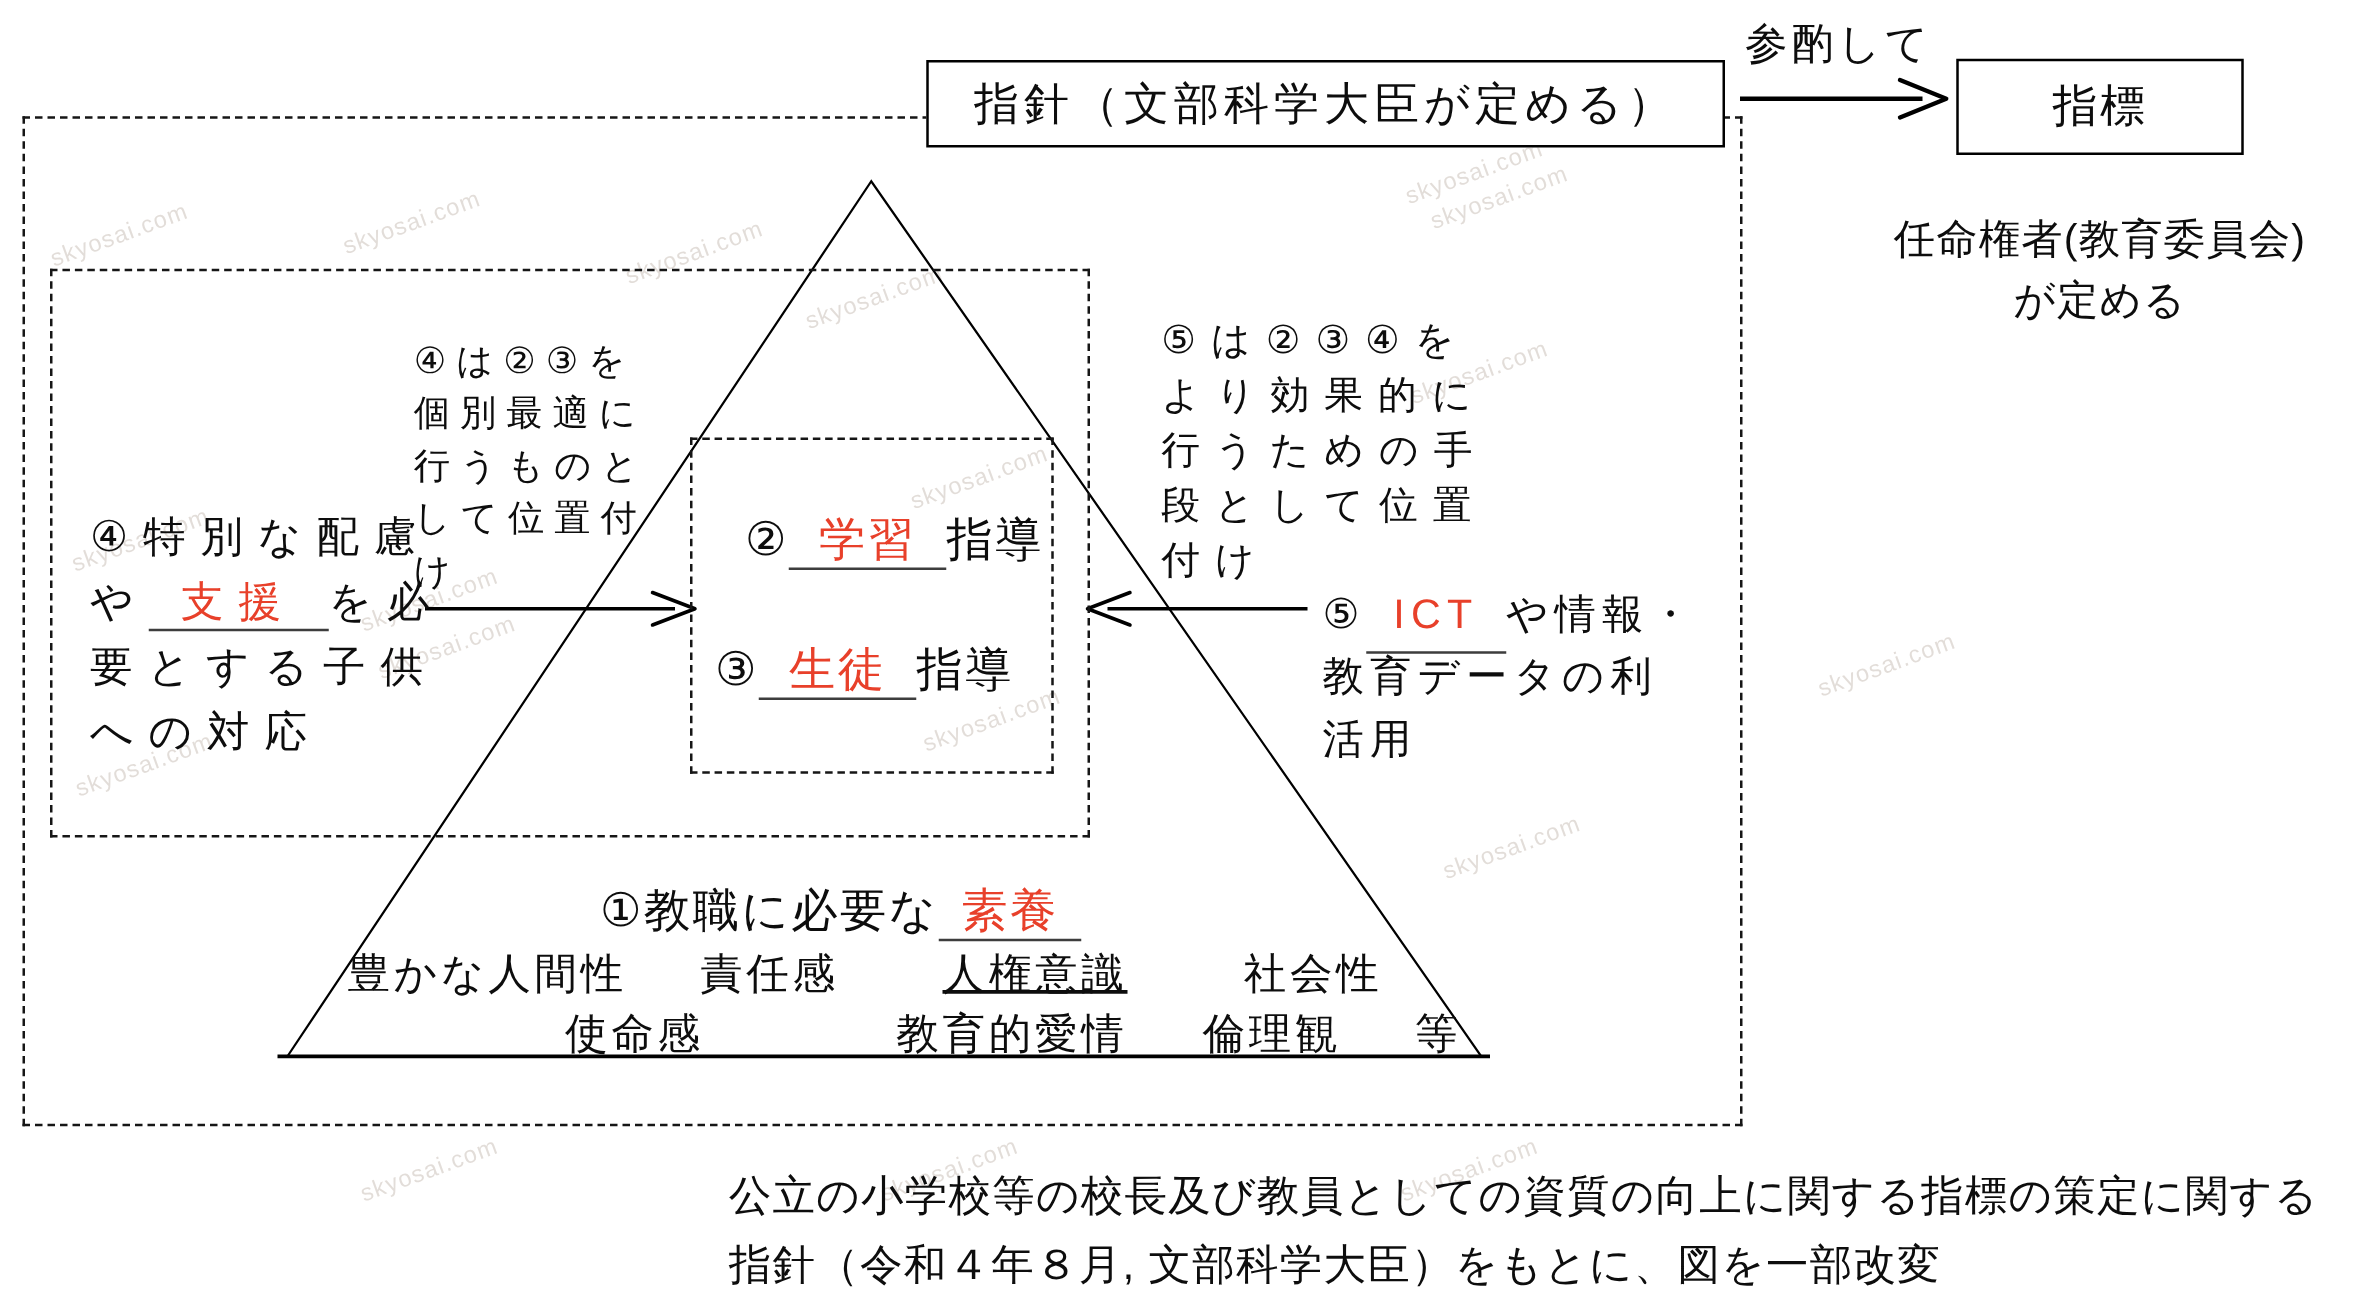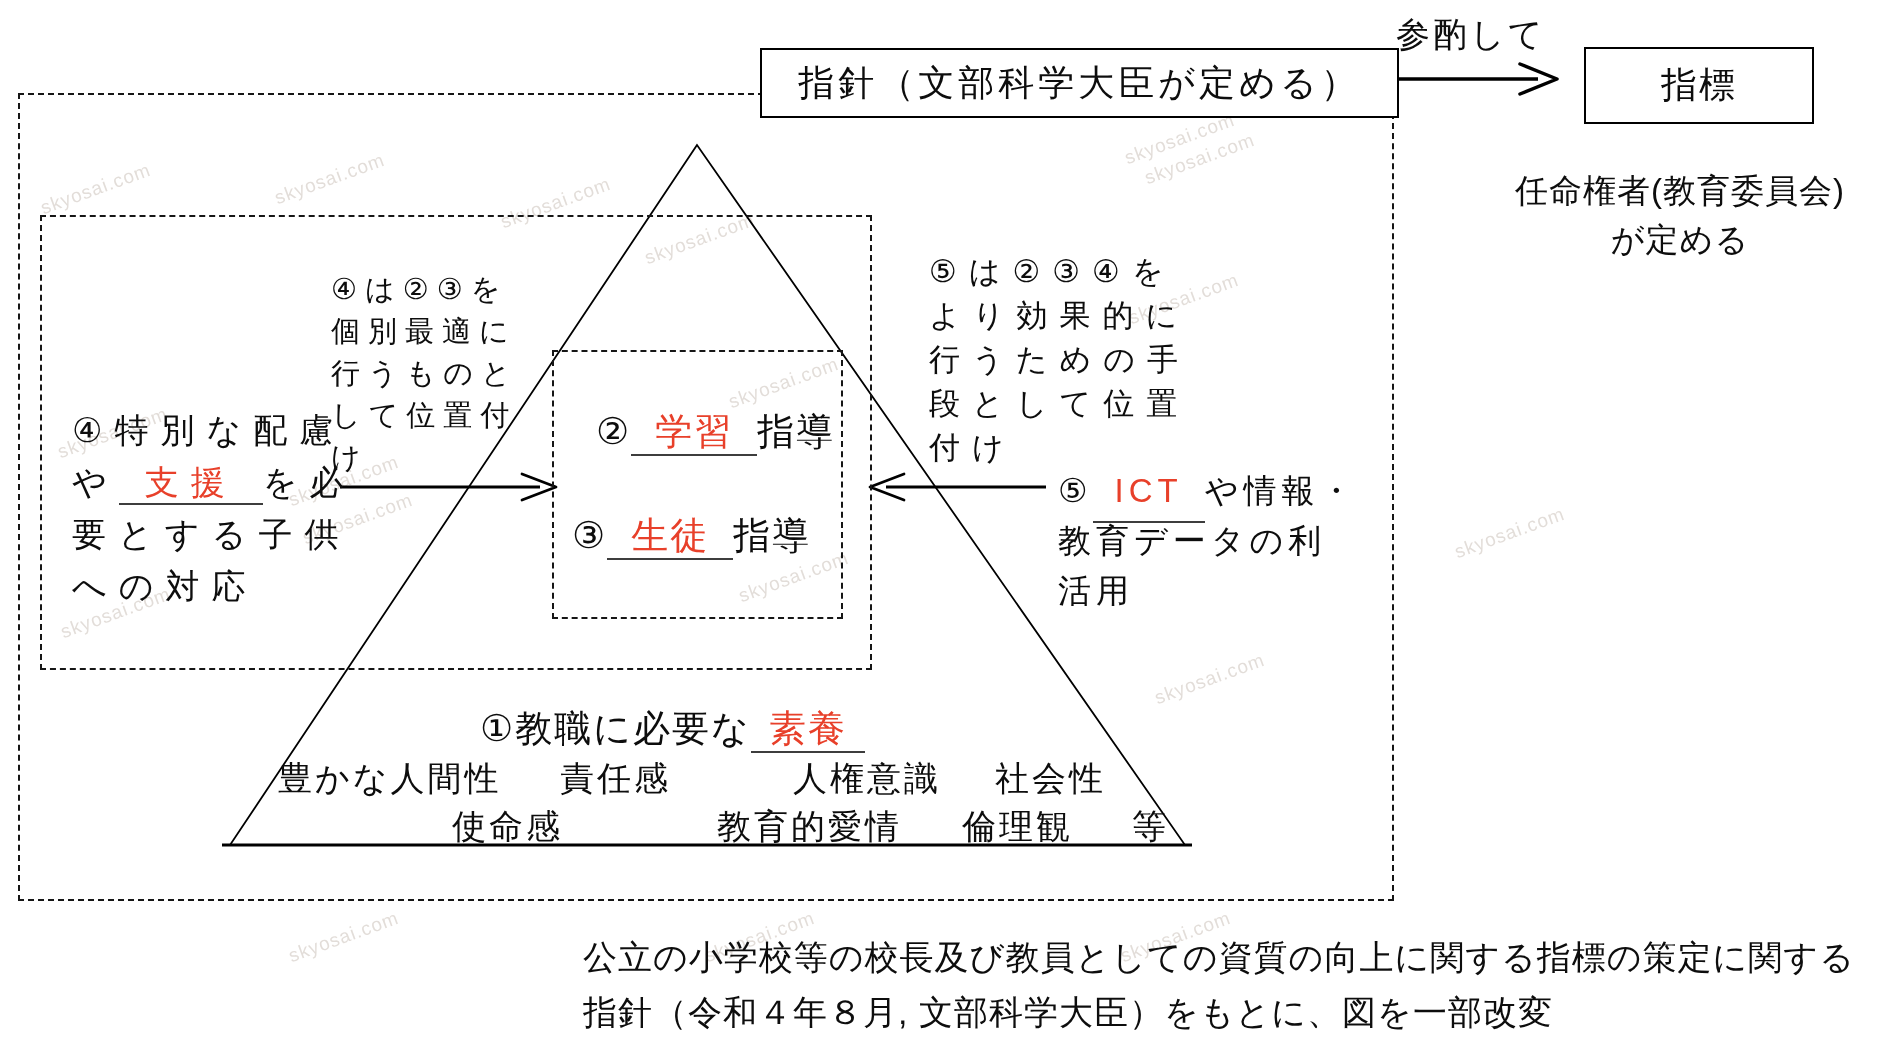--- a/index.html
+++ b/index.html
@@ -3,21 +3,21 @@
 <meta charset="utf-8">
 <style>
   html,body{margin:0;padding:0;background:#ffffff;}
   .stage{
     position:relative;width:1900px;height:1047px;background:#ffffff;overflow:hidden;
     font-family:"Liberation Sans","DejaVu Sans",sans-serif;color:#0d0d0d;
   }
   
   .solidbox{
     position:absolute;background:#ffffff;border:2.5px solid #000;
-    display:flex;align-items:center;justify-content:center;z-index:3;margin-left:19px;
+    display:flex;align-items:center;justify-content:center;z-index:3;
   }
   .guideline-box{left:741px;top:48px;width:635px;height:66px;font-size:36px;letter-spacing:4px;}
   .indicator-box{left:1565px;top:47px;width:226px;height:73px;font-size:36px;letter-spacing:2px;}
   
   .dashedrect{position:absolute;border:2px dashed #161616;z-index:2;}
   .outer-rect{left:18px;top:93px;width:1372px;height:804px;}
   .inner-rect{left:40px;top:215px;width:828px;height:451px;}
   .core-rect{left:552px;top:350px;width:287px;height:265px;}
   
   svg.overlay{position:absolute;left:0;top:0;z-index:1;}
@@ -130,21 +130,21 @@
     <div>活用</div>
   </div>
 
   <div class="txt core2"><span>②</span><span class="blank b-core"><span class="red">学習</span></span><span>指導</span></div>
   <div class="txt core3"><span>③</span><span class="blank b-core"><span class="red">生徒</span></span><span>指導</span></div>
 
   <div class="txt item1"><span>①教職に必要な</span><span class="blank b-soyo"><span class="red">素養</span></span></div>
 
   <span class="foundation-item" style="left:278px;top:756px;">豊かな人間性</span>
   <span class="foundation-item" style="left:560px;top:756px;">責任感</span>
-  <span class="foundation-item" style="left:793px;top:756px;">人権意識</span>
+  <span class="foundation-item" style="left:754px;top:756px;text-decoration:underline;">人権意識</span>
   <span class="foundation-item" style="left:995px;top:756px;">社会性</span>
   <span class="foundation-item" style="left:452px;top:804px;">使命感</span>
   <span class="foundation-item" style="left:682px;top:804px;margin-left:35px;">教育的愛情</span>
   <span class="foundation-item" style="left:962px;top:804px;">倫理観</span>
   <span class="foundation-item" style="left:1132px;top:804px;">等</span>
 
   <div class="txt caption">
     <div>公立の小学校等の校長及び教員としての資質の向上に関する指標の策定に関する</div>
     <div>指針（令和４年８月, 文部科学大臣）をもとに、図を一部改変</div>
   </div>

